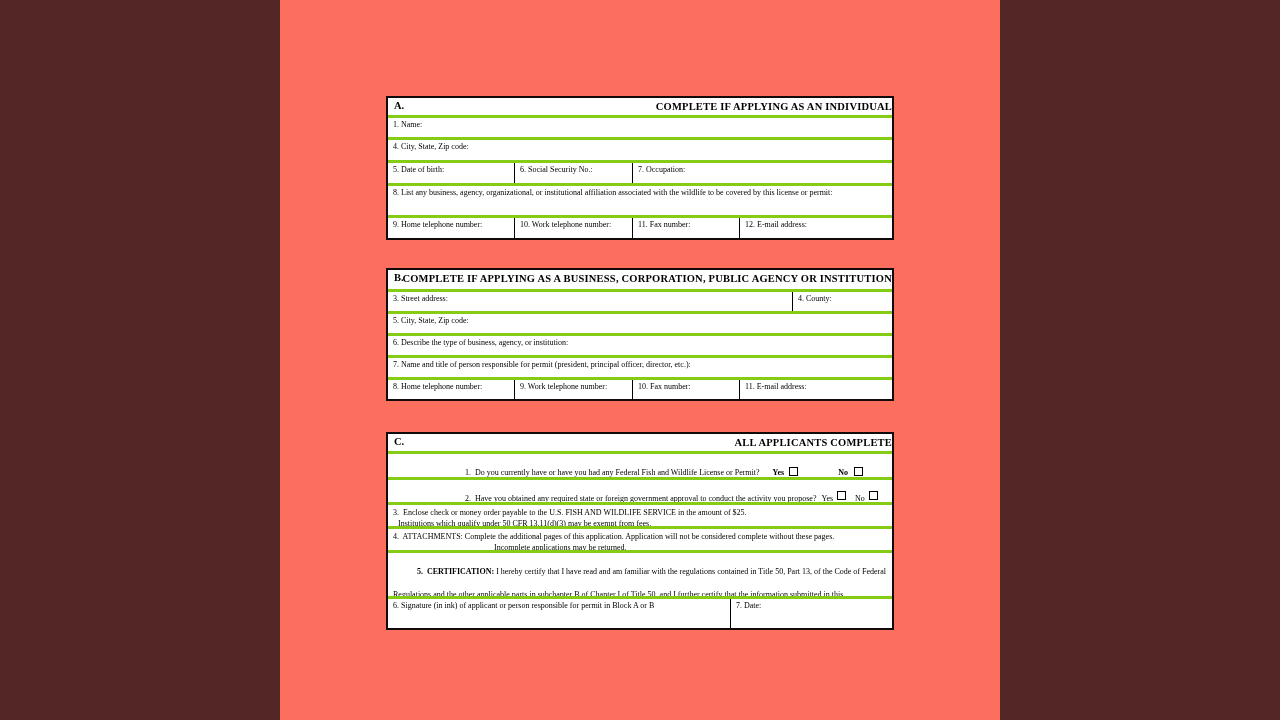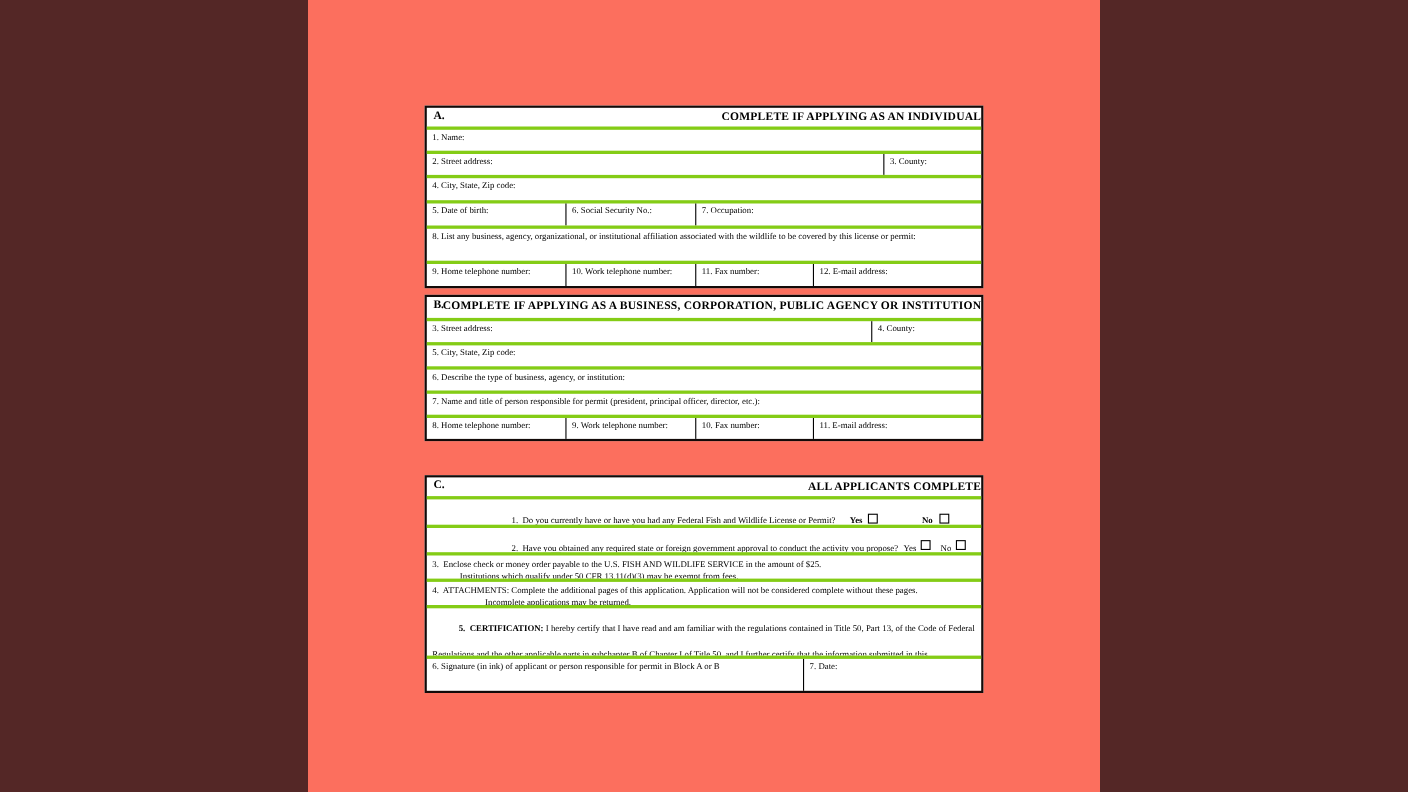--- a/index.html
+++ b/index.html
@@ -30,24 +30,20 @@
 <div class="stage">
   <div class="square">
 
     <div class="form tableA">
       <div class="row hdr" style="height:17px">
         <span class="letter">A.</span>
         <span class="title">COMPLETE IF APPLYING AS AN INDIVIDUAL</span>
       </div>
       <div class="row" style="height:22px">
         <div class="cell">1. Name:</div>
-      </div>
-      <div class="row" style="height:22px">
-        <div class="cell">2. Street address:</div>
-        <div class="cell fixed" style="width:89px">3. County:</div>
       </div>
       <div class="row" style="height:23px">
         <div class="cell">4. City, State, Zip code:</div>
       </div>
       <div class="row" style="height:23px">
         <div class="cell fixed" style="width:126px">5. Date of birth:</div>
         <div class="cell fixed" style="width:118px">6. Social Security No.:</div>
         <div class="cell">7. Occupation:</div>
       </div>
       <div class="row" style="height:32px">
@@ -107,28 +103,28 @@
           <div class="qline">
             <span>2.  Have you obtained any required state or foreign government approval to conduct the activity you propose?</span><span style="margin-left:5px">Yes</span><span class="cb" style="margin-left:4px; top:-4px"></span><span style="margin-left:9px">No</span><span class="cb" style="margin-left:4px; top:-4px"></span><span style="margin-left:14px">Not required</span><span class="cb" style="margin-left:5px; top:-4px"></span>
           </div>
 
         </div>
       </div>
 
       <div class="row" style="height:24px">
         <div class="cblock">
           <div class="c-line">3.  Enclose check or money order payable to the U.S. FISH AND WILDLIFE SERVICE in the amount of $25.</div>
-          <div class="c-line" style="padding-left:30px">Institutions which qualify under 50 CFR 13.11(d)(3) may be exempt from fees.</div>
+          <div class="c-line" style="padding-left:10px">Institutions which qualify under 50 CFR 13.11(d)(3) may be exempt from fees.</div>
         </div>
       </div>
 
       <div class="row" style="height:24px">
         <div class="cblock">
           <div class="c-line">4.  ATTACHMENTS: Complete the additional pages of this application. Application will not be considered complete without these pages.</div>
-          <div class="c-line" style="padding-left:53px">Incomplete applications may be returned.</div>
+          <div class="c-line" style="padding-left:106px">Incomplete applications may be returned.</div>
         </div>
       </div>
 
       <div class="row" style="height:46px">
         <div class="cblock" style="line-height:11.2px">
           <div class="c-line">
             <span class="b">5.  CERTIFICATION:</span><span> I hereby certify that I have read and am familiar with the regulations contained in Title 50, Part 13, of the Code of Federal</span>
           </div>
           <div class="c-line">Regulations and the other applicable parts in subchapter B of Chapter I of Title 50, and I further certify that the information submitted in this</div>
 

